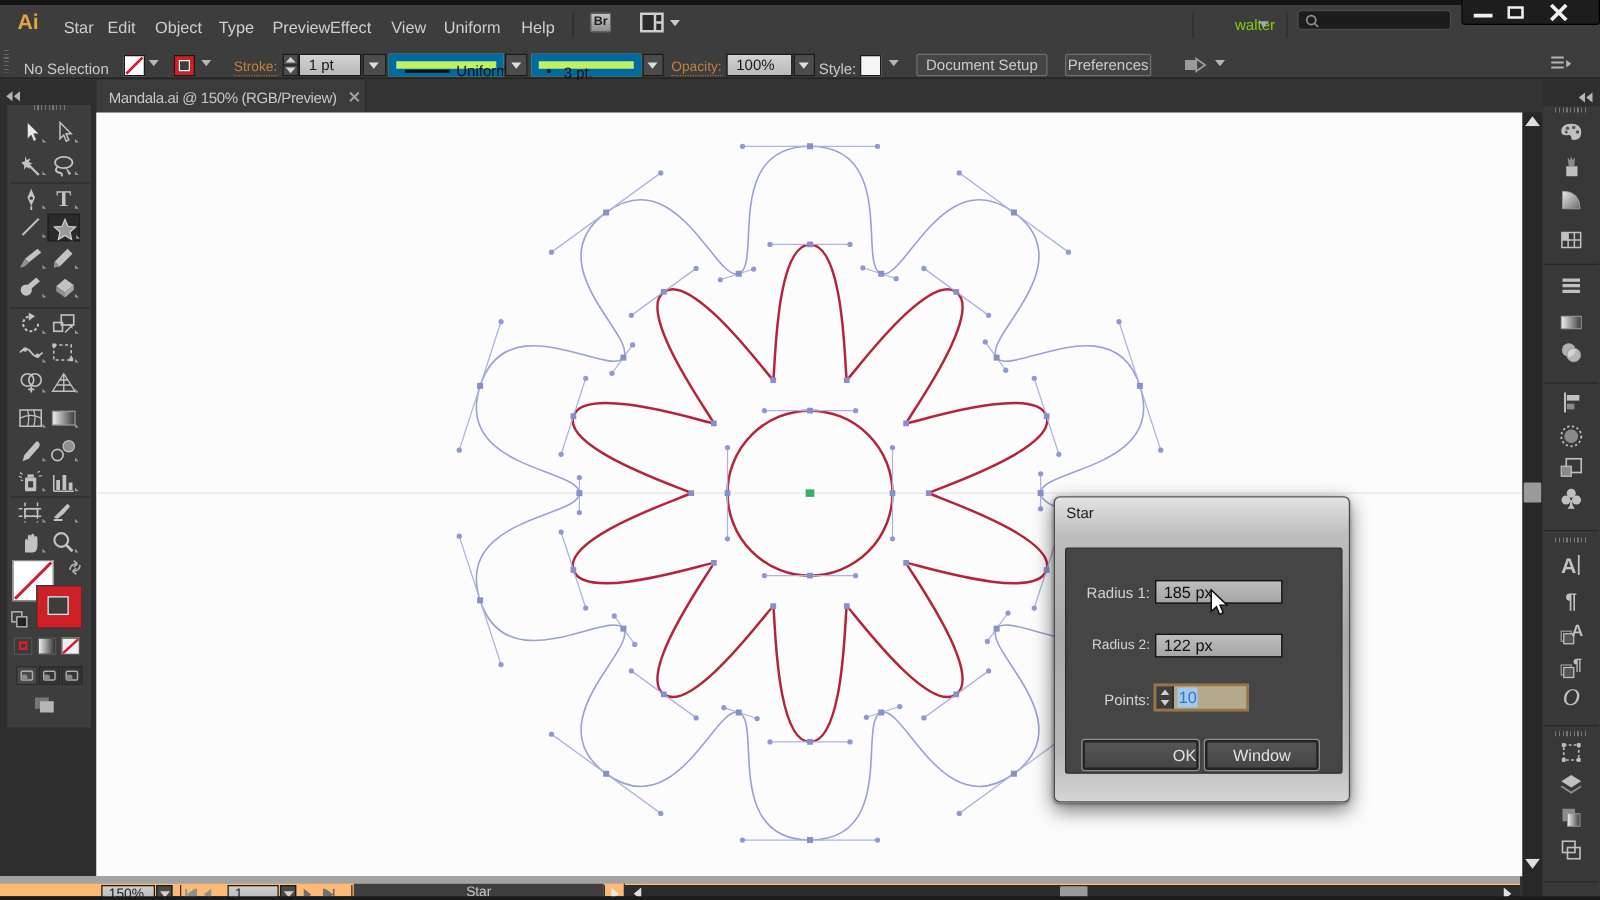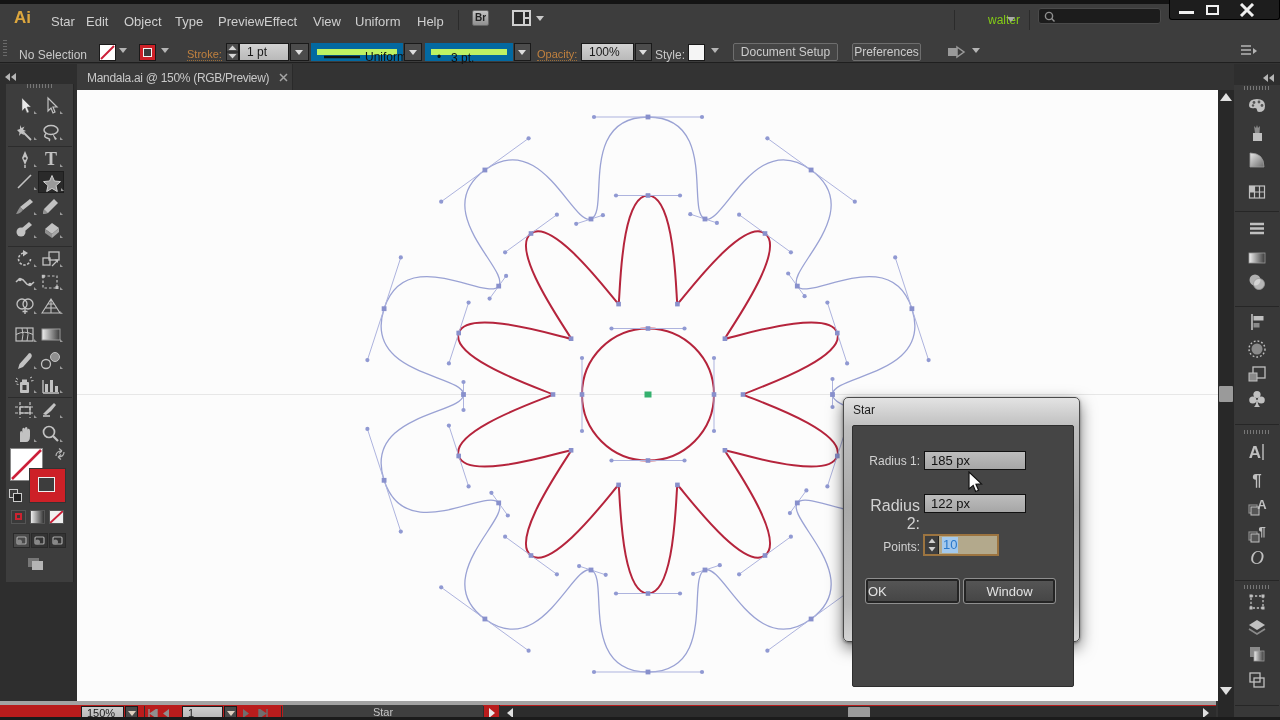--- a/index.html
+++ b/index.html
@@ -654,21 +654,21 @@
       <rect x="8" y="9" width="10" height="9" fill="none" stroke="#c0c0c0" stroke-width="1.3"></rect>
     </svg>
     <span class="abs" style="left:1px;top:147px;width:44px;height:1px;background:#262626"></span>
     <span class="abs" style="left:1px;top:242px;width:44px;height:1px;background:#262626"></span>
     <span class="abs" style="left:1px;top:360px;width:44px;height:1px;background:#262626"></span>
     <span class="abs" style="left:1px;top:516px;width:44px;height:1px;background:#262626"></span>
     <span class="abs" style="left:1px;top:641px;width:44px;height:1px;background:#262626"></span>
     <span class="abs" style="left:10px;top:366px;width:26px;height:4px;background:repeating-linear-gradient(90deg,#777 0 1px,#383838 1px 3px)"></span>
     <span class="abs" style="left:10px;top:521px;width:26px;height:4px;background:repeating-linear-gradient(90deg,#777 0 1px,#383838 1px 3px)"></span>
   </div>
-<div class="abs" id="statusbar" style="left:0;top:701px;width:1216px;height:16px;background:#b91c1c;border-top:4px solid #a3a3a3">
+<div class="abs" id="statusbar" style="left:0;top:701px;width:1216px;height:16px;background:#fdba74;border-top:6px solid #a3a3a3">
   <span class="abs" style="left:81px;top:1px;width:43px;height:13px;background:linear-gradient(#cecece,#b8b8b8);border:1px solid #1a1a1a;color:#1a1a1a;font-size:11px;line-height:12px;padding-left:5px">150%</span>
   <span class="abs" style="left:125px;top:1px;width:13px;height:13px;background:#4a4a4a;border:1px solid #1a1a1a">
       <span class="abs" style="left:2px;top:4px;border:4px solid transparent;border-top:5px solid #ddd0c0"></span>
     </span>
   <span class="vsep" style="left:144px;top:1px;height:13px;background:#2e2e2e"></span>
   <svg width="12" height="9" style="position:absolute;left:146px;top:4px" viewBox="0 0 12 9">
       <path d="M3 0 v9 M11 0 L4.5 4.5 L11 9 Z" fill="#8f8f8f" stroke="#8f8f8f" stroke-width="1.4"></path>
     </svg>
   <svg width="8" height="9" style="position:absolute;left:162px;top:4px" viewBox="0 0 8 9">
       <path d="M7 0 L1 4.5 L7 9 Z" fill="#8f8f8f"></path>
@@ -697,33 +697,33 @@
     <span class="abs" style="left:348px;top:1px;width:22px;height:12px;background:#9a9a9a;border-radius:1px"></span>
     <svg width="8" height="10" style="position:absolute;left:702px;top:2px" viewBox="0 0 8 10">
         <path d="M1 0 L7 5 L1 10 Z" fill="#e0e0e0"></path>
       </svg>
   </span>
 </div>
 <div class="abs" style="left:0;top:717px;width:1280px;height:3px;background:#1b1b1b"></div>
 
 <div class="abs" style="left:843px;top:397px;width:237px;height:245px;border-radius:5px;background:linear-gradient(#e3e3e3,#bebebe 12%,#a9a9a9 45%,#b9b9b9 85%,#d5d5d5);border:1px solid #4a4a4a;box-shadow:0 6px 16px rgba(0,0,0,0.55),0 1px 3px rgba(0,0,0,0.4);z-index:30">
   <span class="abs" style="left:9px;top:5px;font-size:12px;color:#1a1a1a">Star</span>
-  <div class="abs" style="left:8px;top:27px;width:222px;height:262px;background:#454545;border:1px solid #2e2e2e;border-radius:2px">
+  <div class="abs" style="left:8px;top:40px;width:222px;height:181px;background:#454545;border:1px solid #2e2e2e;border-radius:2px">
     <span class="abs" style="left:10px;top:28px;width:57px;text-align:right;font-size:12px;color:#d2d2d2">Radius 1:</span>
     <span class="abs" style="left:71px;top:25px;width:102px;height:19px;background:linear-gradient(#bdbdbd,#a6a6a6);border:1px solid #111;color:#111;font-size:13px;line-height:17px;padding-left:6px">185 px</span>
-    <span class="abs" style="left:10px;top:71px;width:57px;text-align:right;font-size:16px;color:#d2d2d2">Radius 2:</span>
+    <span class="abs" style="left:10px;top:71px;width:57px;text-align:right;font-size:11px;color:#d2d2d2">Radius 2:</span>
     <span class="abs" style="left:71px;top:68px;width:102px;height:19px;background:linear-gradient(#bdbdbd,#a6a6a6);border:1px solid #111;color:#111;font-size:13px;line-height:17px;padding-left:6px">122 px</span>
     <span class="abs" style="left:10px;top:114px;width:57px;text-align:right;font-size:12px;color:#d2d2d2">Points:</span>
     <div class="abs" style="left:70px;top:108px;width:76px;height:22px;border:2px solid #9c7440;background:#b3a98c">
       <span class="abs" style="left:0;top:0;width:14px;height:18px;background:#3e3e3e;border-right:1px solid #222"></span>
         <svg width="14" height="18" viewBox="0 0 14 18" style="position:absolute;left:0;top:0">
           <path d="M7 2.5 L10.5 7 L3.5 7 Z" fill="#cfcfcf"></path>
           <path d="M7 15.5 L10.5 11 L3.5 11 Z" fill="#cfcfcf"></path>
         </svg>
       <span class="abs" style="left:17px;top:1px;font-size:13px;color:#2a79cc;background:#a3c8ec;padding:0 1px;line-height:16px">10</span>
     </div>
-    <span class="abs" style="left:13px;top:153px;width:93px;height:24px;background:linear-gradient(#555,#464646);border:2px solid #242424;outline:1px solid #8e8e8e;border-radius:2px;color:#e2e2e2;font-size:13px;text-align:left;line-height:21px">OK</span>
+    <span class="abs" style="left:13px;top:153px;width:93px;height:24px;background:linear-gradient(#555,#464646);border:2px solid #242424;outline:1px solid #8e8e8e;border-radius:2px;color:#e2e2e2;font-size:13px;text-align:right;line-height:21px">OK</span>
     <span class="abs" style="left:111px;top:153px;width:91px;height:24px;background:linear-gradient(#555,#464646);border:2px solid #242424;outline:1px solid #8e8e8e;border-radius:2px;color:#e2e2e2;font-size:13px;text-align:center;line-height:21px">Window</span>
   </div>
 </div>
 <svg class="abs" style="left:966px;top:471px;z-index:40" width="17" height="23" viewBox="0 0 17 23">
     <path d="M3 1 L3 18 L7.2 14.4 L9.6 20.5 L12.6 19.2 L10 13.2 L15.5 12.9 Z" fill="#fff" stroke="#111" stroke-width="1.2"></path>
   </svg>
 
 </body></html>

